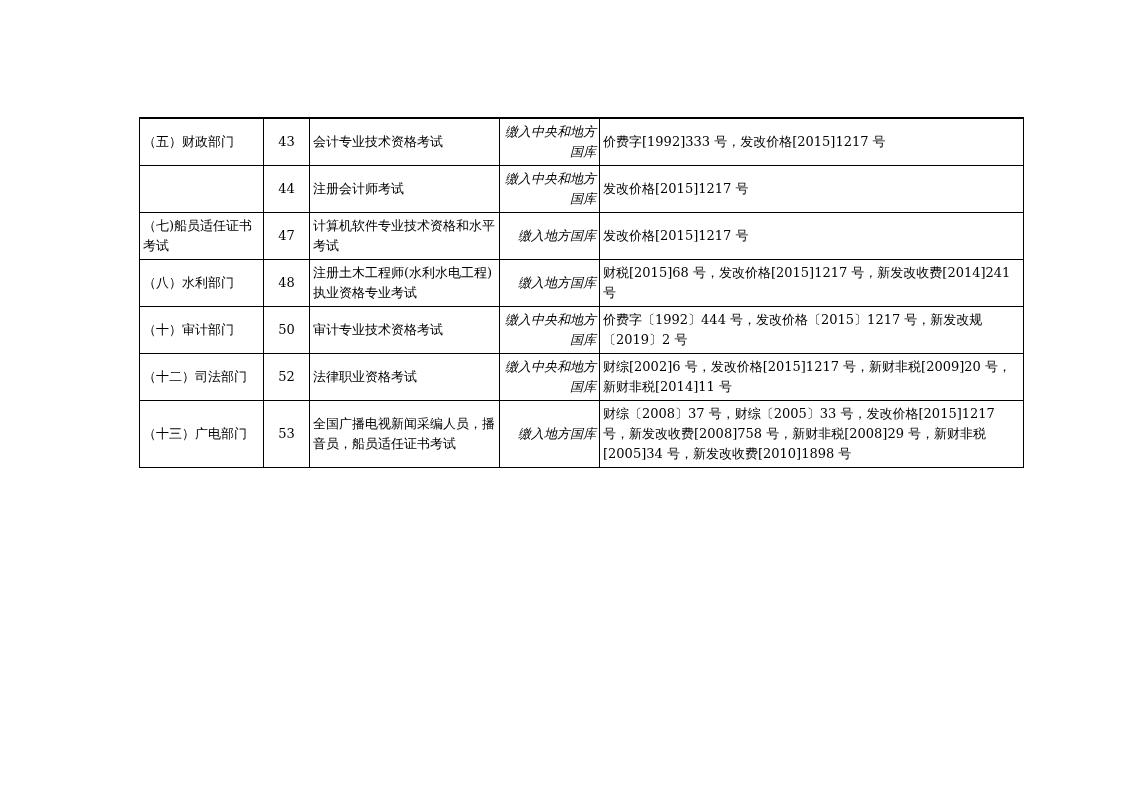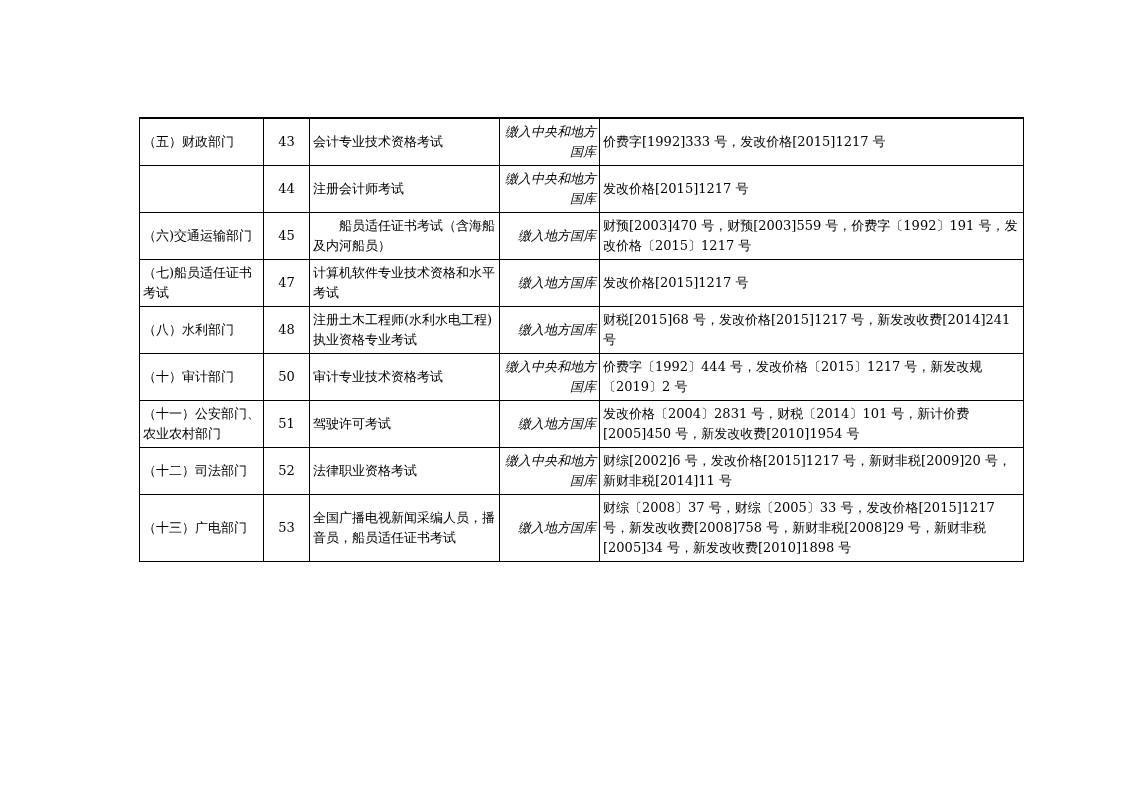--- a/index.html
+++ b/index.html
@@ -86,27 +86,20 @@
     <td class="col-docs">价费字[1992]333 号，发改价格[2015]1217 号</td>
   </tr>
         <tr>
     <td class="col-dept"></td>
     <td class="col-num">44</td>
     <td class="col-exam">注册会计师考试</td>
     <td class="col-treasury">缴入中央和地方国库</td>
     <td class="col-docs">发改价格[2015]1217 号</td>
   </tr>
         <tr>
-    <td class="col-dept">（六)交通运输部门</td>
-    <td class="col-num">45</td>
-    <td class="col-exam indent-first-line">船员适任证书考试（含海船及内河船员）</td>
-    <td class="col-treasury">缴入地方国库</td>
-    <td class="col-docs">财预[2003]470 号，财预[2003]559 号，价费字〔1992〕191 号，发改价格〔2015〕1217 号</td>
-  </tr>
-        <tr>
     <td class="col-dept">（七)船员适任证书考试</td>
     <td class="col-num">47</td>
     <td class="col-exam">计算机软件专业技术资格和水平考试</td>
     <td class="col-treasury">缴入地方国库</td>
     <td class="col-docs">发改价格[2015]1217 号</td>
   </tr>
         <tr>
     <td class="col-dept">（八）水利部门</td>
     <td class="col-num">48</td>
     <td class="col-exam">注册土木工程师(水利水电工程)执业资格专业考试</td>
@@ -114,27 +107,20 @@
     <td class="col-docs">财税[2015]68 号，发改价格[2015]1217 号，新发改收费[2014]241 号</td>
   </tr>
         <tr>
     <td class="col-dept">（十）审计部门</td>
     <td class="col-num">50</td>
     <td class="col-exam">审计专业技术资格考试</td>
     <td class="col-treasury">缴入中央和地方国库</td>
     <td class="col-docs">价费字〔1992〕444 号，发改价格〔2015〕1217 号，新发改规〔2019〕2 号</td>
   </tr>
         <tr>
-    <td class="col-dept">（十一）公安部门、农业农村部门</td>
-    <td class="col-num">51</td>
-    <td class="col-exam">驾驶许可考试</td>
-    <td class="col-treasury">缴入地方国库</td>
-    <td class="col-docs">发改价格〔2004〕2831 号，财税〔2014〕101 号，新计价费[2005]450 号，新发改收费[2010]1954 号</td>
-  </tr>
-        <tr>
     <td class="col-dept">（十二）司法部门</td>
     <td class="col-num">52</td>
     <td class="col-exam">法律职业资格考试</td>
     <td class="col-treasury">缴入中央和地方国库</td>
     <td class="col-docs">财综[2002]6 号，发改价格[2015]1217 号，新财非税[2009]20 号，新财非税[2014]11 号</td>
   </tr>
         <tr>
     <td class="col-dept">（十三）广电部门</td>
     <td class="col-num">53</td>
     <td class="col-exam">全国广播电视新闻采编人员，播音员，船员适任证书考试</td>

